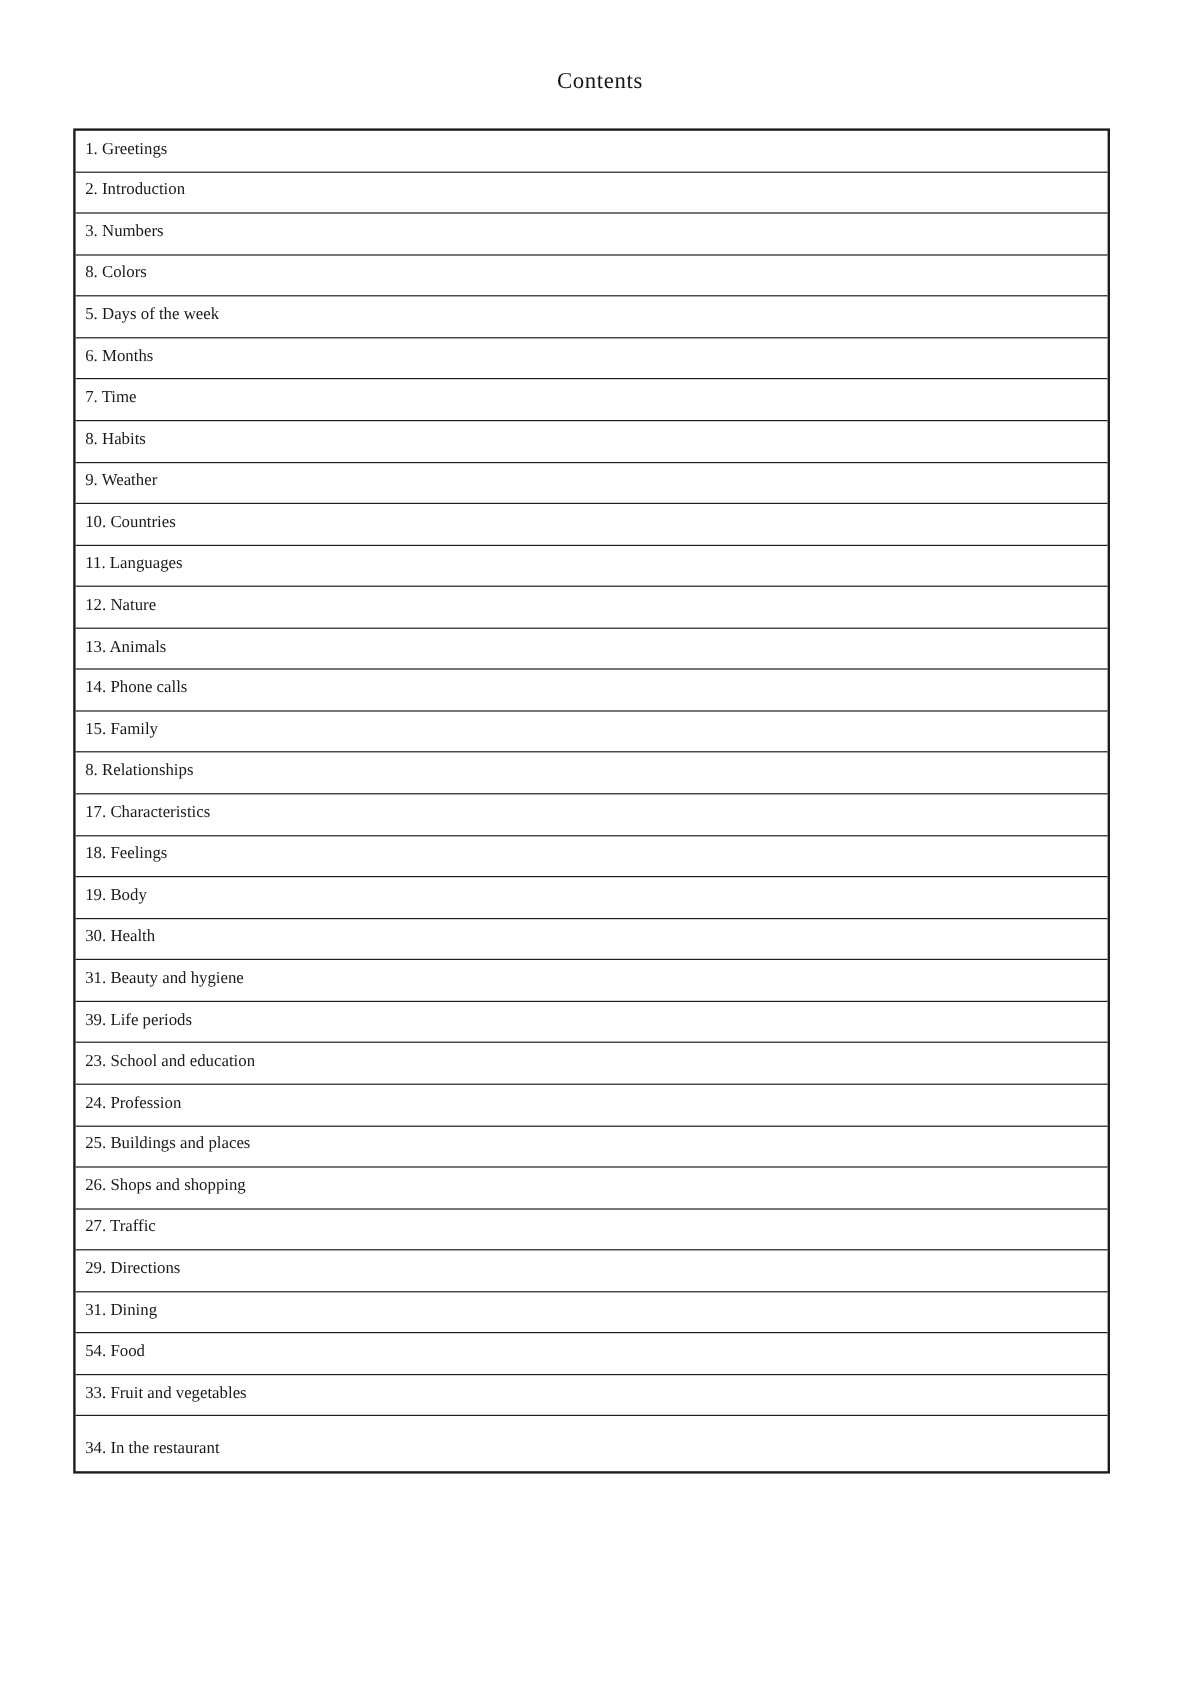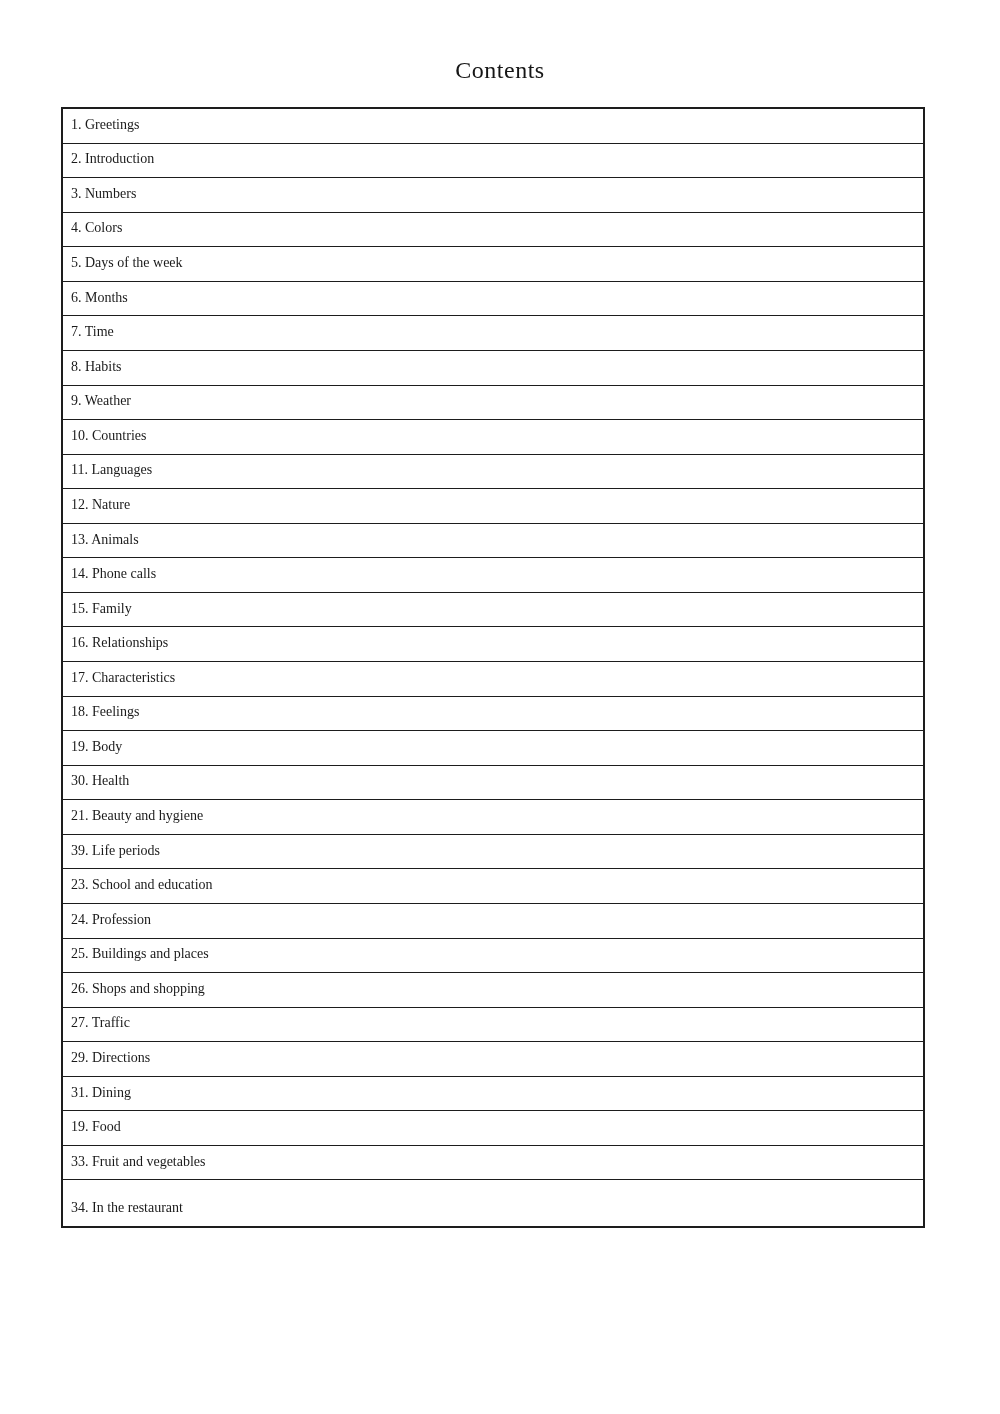--- a/index.html
+++ b/index.html
@@ -15,21 +15,21 @@
     font-family: "Liberation Serif", "DejaVu Serif", serif;
     color: #1a1a1a;
     overflow: hidden;
   }
   .page-title {
     position: absolute;
     top: 57px;
     left: 0;
     width: 100%;
     text-align: center;
-    font-size: 24px;
+    font-size: 19px;
     font-weight: 400;
     letter-spacing: 0.5px;
     color: #161616;
   }
   .contents-table {
     position: absolute;
     top: 107px;
     left: 61px;
     width: 864px;
     height: 1121px;
@@ -70,21 +70,21 @@
       <div class="row">
         <span>1. Greetings</span>
       </div>
       <div class="row">
         <span>2. Introduction</span>
       </div>
       <div class="row">
         <span>3. Numbers</span>
       </div>
       <div class="row">
-        <span>4. Colors</span>
+        <span>8. Colors</span>
       </div>
       <div class="row">
         <span>5. Days of the week</span>
       </div>
       <div class="row">
         <span>6. Months</span>
       </div>
       <div class="row">
         <span>7. Time</span>
       </div>
@@ -106,36 +106,36 @@
       <div class="row">
         <span>13. Animals</span>
       </div>
       <div class="row">
         <span>14. Phone calls</span>
       </div>
       <div class="row">
         <span>15. Family</span>
       </div>
       <div class="row">
-        <span>16. Relationships</span>
+        <span>8. Relationships</span>
       </div>
       <div class="row">
         <span>17. Characteristics</span>
       </div>
       <div class="row">
         <span>18. Feelings</span>
       </div>
       <div class="row">
         <span>19. Body</span>
       </div>
       <div class="row">
         <span>30. Health</span>
       </div>
       <div class="row">
-        <span>21. Beauty and hygiene</span>
+        <span>31. Beauty and hygiene</span>
       </div>
       <div class="row">
         <span>39. Life periods</span>
       </div>
       <div class="row">
         <span>23. School and education</span>
       </div>
       <div class="row">
         <span>24. Profession</span>
       </div>
@@ -148,21 +148,21 @@
       <div class="row">
         <span>27. Traffic</span>
       </div>
       <div class="row">
         <span>29. Directions</span>
       </div>
       <div class="row">
         <span>31. Dining</span>
       </div>
       <div class="row">
-        <span>19. Food</span>
+        <span>54. Food</span>
       </div>
       <div class="row">
         <span>33. Fruit and vegetables</span>
       </div>
       <div class="row">
         <span>34. In the restaurant</span>
       </div>
     </div>
 </div>
 

